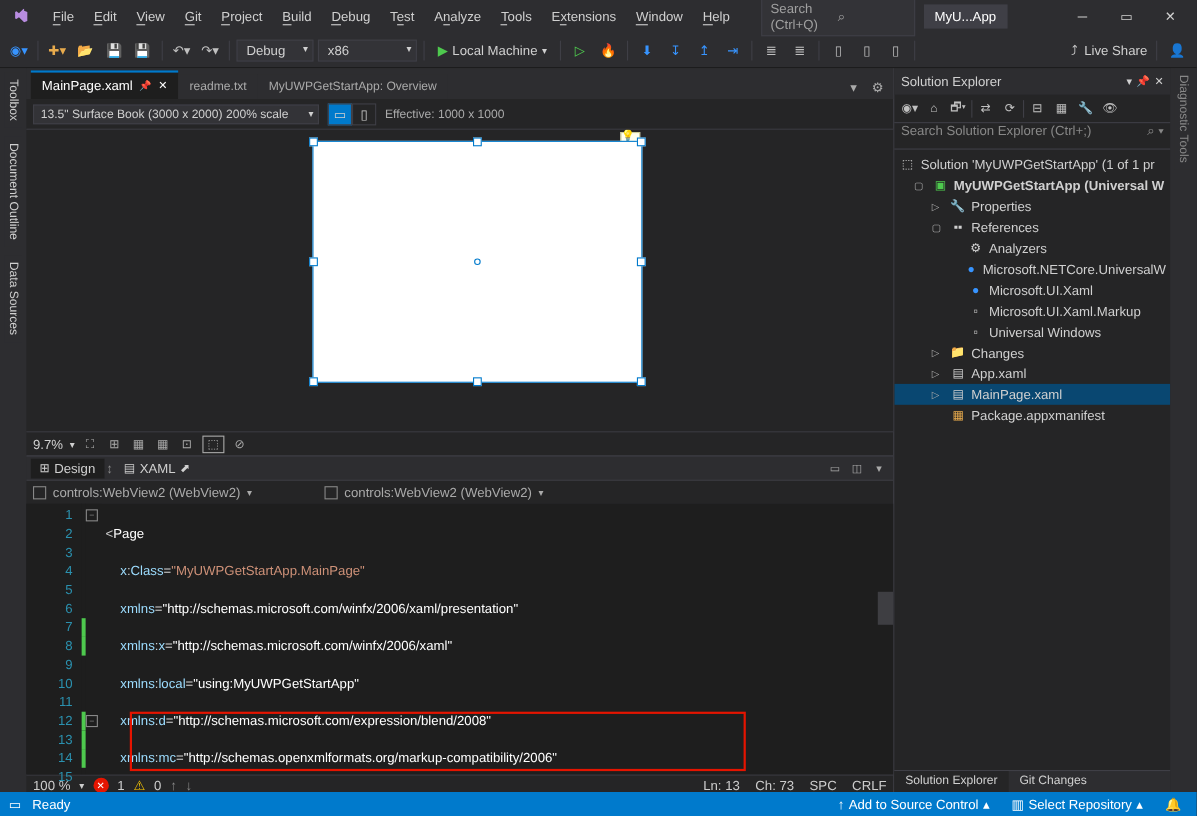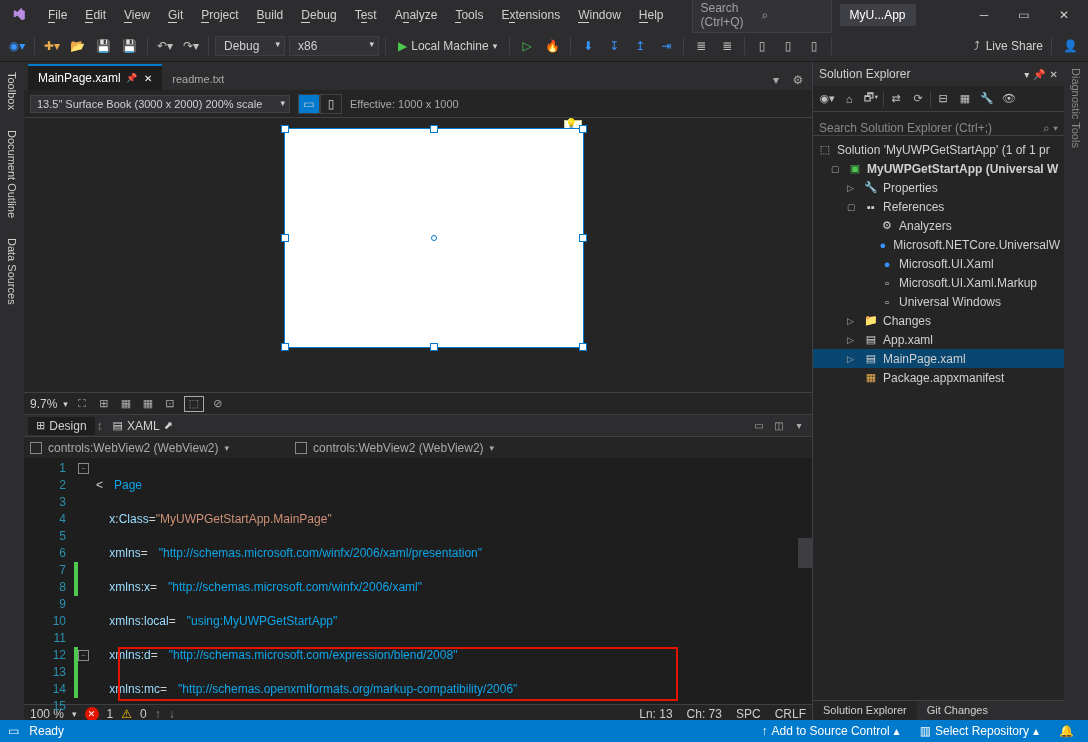--- a/index.html
+++ b/index.html
@@ -56,36 +56,36 @@
 .code-area { height:246px; background:#1e1e1e; display:flex; position:relative; font-family:Consolas,monospace; font-size:13px; }
 .gutter { width:50px; background:#1e1e1e; text-align:right; padding:2px 8px 2px 2px; color:#2b91af; line-height:17px; position:relative; }
 .gutter .ln { height:17px; }
 .code { flex:1; padding:2px 4px; line-height:17px; white-space:pre; overflow:hidden; position:relative; }
 .code .line { height:17px; }
 .fold-bar { width:14px; background:#1e1e1e; padding-top:2px; }
 .fold-bar .fold { width:11px; height:11px; border:1px solid #888; display:flex; align-items:center; justify-content:center; font-size:8px; color:#888; margin:3px 0; cursor:pointer; }
 .change-bar { width:4px; background:#1e1e1e; padding-top:2px; }
 .change-bar div { height:17px; }
 .change-bar .g { background:#4ec94e; }
-.tok-blue { color:#0ea5e9;margin-left:11px; }
+.tok-blue { color:#ffffff; }
 .tok-lblue { color:#9cdcfe; }
 .tok-str { color:#ce9178; }
 .tok-gray { color:#d0d0d0; }
 .hl-red-block { border:2px solid #e51400; position:absolute; }
 .scroll-thumb-v { position:absolute; right:0; width:14px; background:#3e3e42; }
 .scroll-bottom { height:18px; background:#252526; border-top:1px solid #3f3f46; display:flex; align-items:center; padding:0 6px; gap:8px; font-size:11px; color:#ccc; }
 .scroll-bottom .right { margin-left:auto; display:flex; gap:14px;justify-content:center; }
 .side-tabs-right { width:24px; background:#2d2d30; display:flex; flex-direction:column; align-items:center; }
 .solution-panel { width:252px; background:#252526; display:flex; flex-direction:column; border-left:1px solid #3f3f46; }
 .panel-title { height:24px; background:#2d2d30; display:flex; align-items:center; padding:0 6px; font-size:11px; }
 .panel-title .right { margin-left:auto; display:flex; gap:4px; }
 .panel-title .right span { cursor:pointer; font-size:10px; }
 .panel-toolbar { height:26px; display:flex; align-items:center; padding:0 4px; gap:2px; border-bottom:1px solid #3f3f46; }
 .panel-toolbar div { width:20px; height:20px; display:flex; align-items:center; justify-content:center; cursor:pointer; color:#c0c0c0; font-size:11px; }
-.panel-search { height:24px; display:flex; align-items:flex-end; padding:0 6px; border-bottom:1px solid #3f3f46; color:#888; font-size:11px; }
+.panel-search { height:24px; display:flex; align-items:flex-start; padding:0 6px; border-bottom:1px solid #3f3f46; color:#888; font-size:11px; }
 .panel-search span:first-child { flex:1; }
 .tree { flex:1; padding:4px 0; overflow:hidden; font-size:12px; }
 .tree-row { display:flex; align-items:center; height:19px; padding:0 4px; gap:4px; cursor:pointer; white-space:nowrap; }
 .tree-row.sel { background:#094771; }
 .tree-row .arrow { width:12px; font-size:9px; color:#aaa; }
 .tree-row .ico { width:16px; display:flex; justify-content:center; font-size:11px; }
 .ind1 { padding-left:18px; } .ind2 { padding-left:34px; } .ind3 { padding-left:50px; }
 .panel-bottom-tabs { height:22px; background:#2d2d30; display:flex; border-top:1px solid #3f3f46; }
 .panel-bottom-tabs div { padding:3px 10px; font-size:11px; cursor:pointer; }
 .panel-bottom-tabs div.active { background:#252526; }
@@ -184,20 +184,21 @@
 
   <div class="main-col">
 
     <div class="doc-tabs">
       <div class="doc-tab active">
         <span>MainPage.xaml</span>
         <span class="pin">📌</span>
         <span class="close">✕</span>
       </div>
       <div class="doc-tab">readme.txt</div>
+      <div class="doc-tab">MyUWPGetStartApp: Overview</div>
       <div class="doc-tabs-right">
         <div>▾</div>
         <div>⚙</div>
       </div>
     </div>
 
     <div class="designer-toolbar">
       <div class="zoom-combo">13.5" Surface Book (3000 x 2000) 200% scale</div>
       <div class="toggle-btns">
         <div class="active">▭</div>

